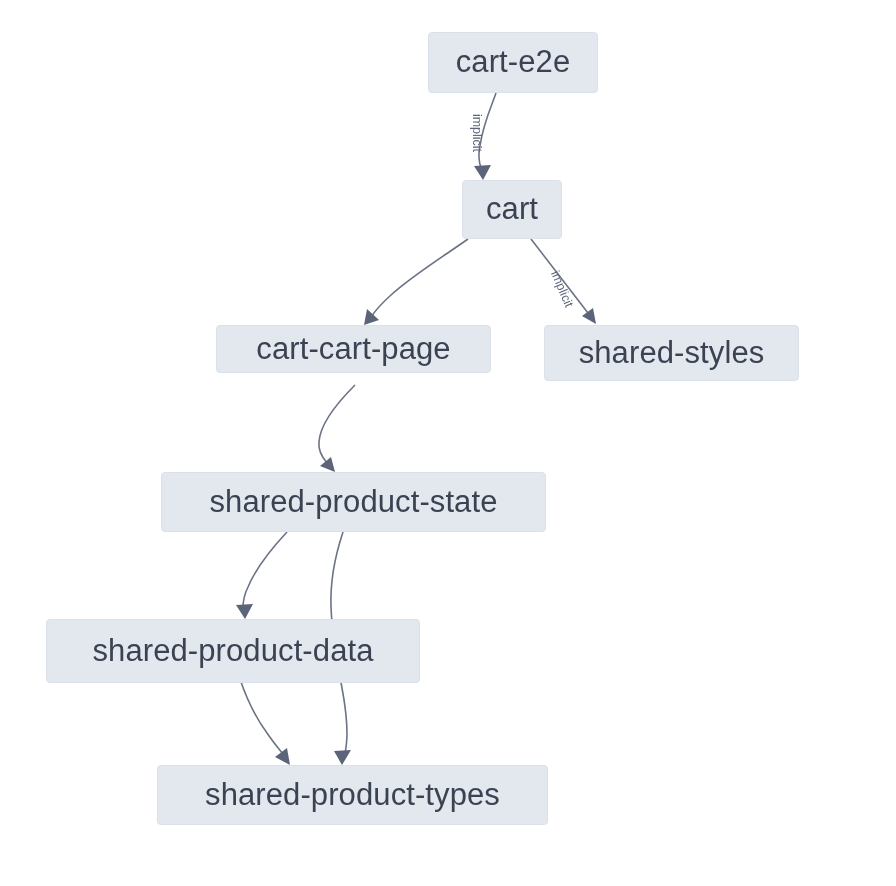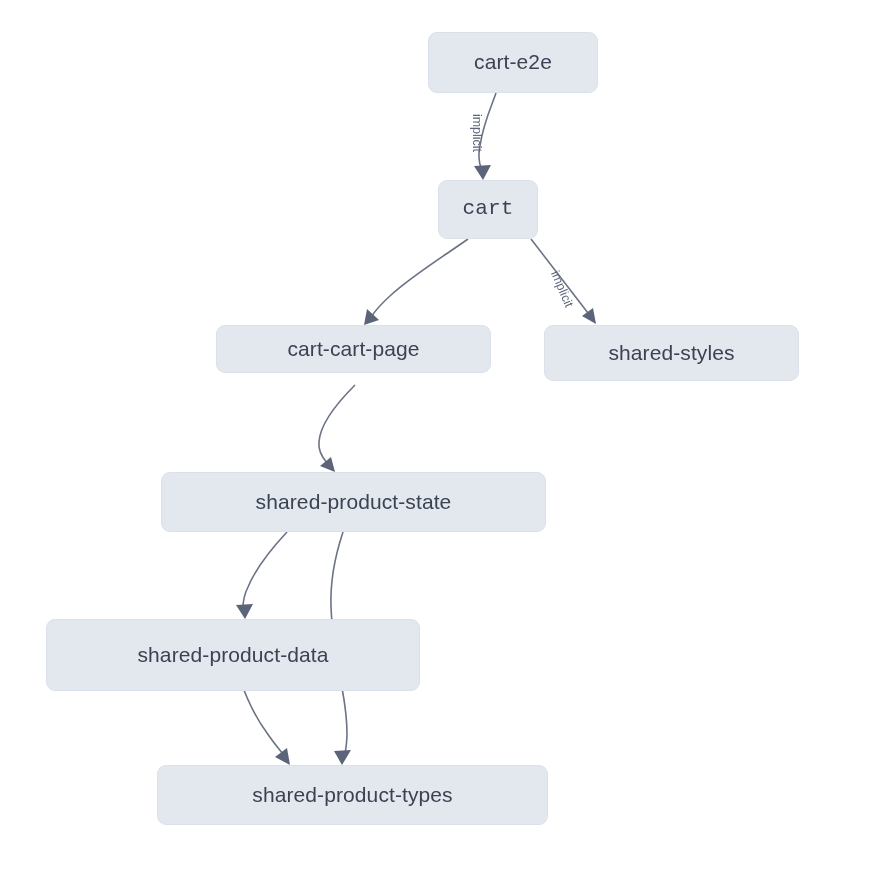--- a/index.html
+++ b/index.html
@@ -25,26 +25,26 @@
     top: 0;
     width: 896px;
     height: 886px;
     pointer-events: none;
   }
   .node {
     position: absolute;
     box-sizing: border-box;
     background: #e3e8ef;
     border: 1px solid #dbe1ea;
-    border-radius: 9px;
+    border-radius: 4px;
     display: flex;
     align-items: center;
     justify-content: center;
     color: #3b4252;
-    font-size: 21px;
+    font-size: 31px;
     font-weight: 400;
     letter-spacing: 0.1px;
     white-space: nowrap;
     font-family: "Liberation Sans", sans-serif;
     cursor: pointer;
     z-index: 2;
   }
   .node-label {
     pointer-events: none;
     line-height: 1;
@@ -110,37 +110,37 @@
     <g>
       <path class="edge-path" d="M 240 679 C 246 697, 256 718, 267 733 C 273 742, 279 749, 283 754"></path>
       <polygon class="arrow-head" points="290,765 275,757, 287,748"></polygon>
     </g>
   </svg>
 
   <div class="node" style="left:428px; top:32px; width:170px; height:61px;">
     <span class="node-label">cart-e2e</span>
   </div>
 
-  <div class="node" style="left:438px; top:180px; width:100px; height:59px;font-family:Liberation Mono, monospace;">
+  <div class="node" style="left:462px; top:180px; width:100px; height:59px;">
     <span class="node-label">cart</span>
   </div>
 
   <div class="node" style="left:216px; top:325px; width:275px; height:48px;">
     <span class="node-label">cart-cart-page</span>
   </div>
 
   <div class="node" style="left:544px; top:325px; width:255px; height:56px;">
     <span class="node-label">shared-styles</span>
   </div>
 
   <div class="node" style="left:161px; top:472px; width:385px; height:60px;align-items:center;">
     <span class="node-label">shared-product-state</span>
   </div>
 
-  <div class="node" style="left:46px; top:619px; width:374px; height:72px;">
+  <div class="node" style="left:46px; top:619px; width:374px; height:64px;">
     <span class="node-label">shared-product-data</span>
   </div>
 
   <div class="node" style="left:157px; top:765px; width:391px; height:60px;">
     <span class="node-label">shared-product-types</span>
   </div>
 
   <div class="edge-label" style="left:477px; top:133px; transform: translate(-50%,-50%) rotate(90deg);">implicit</div>
 
   <div class="edge-label" style="left:562px; top:289px; transform: translate(-50%,-50%) rotate(67deg);">implicit</div>

